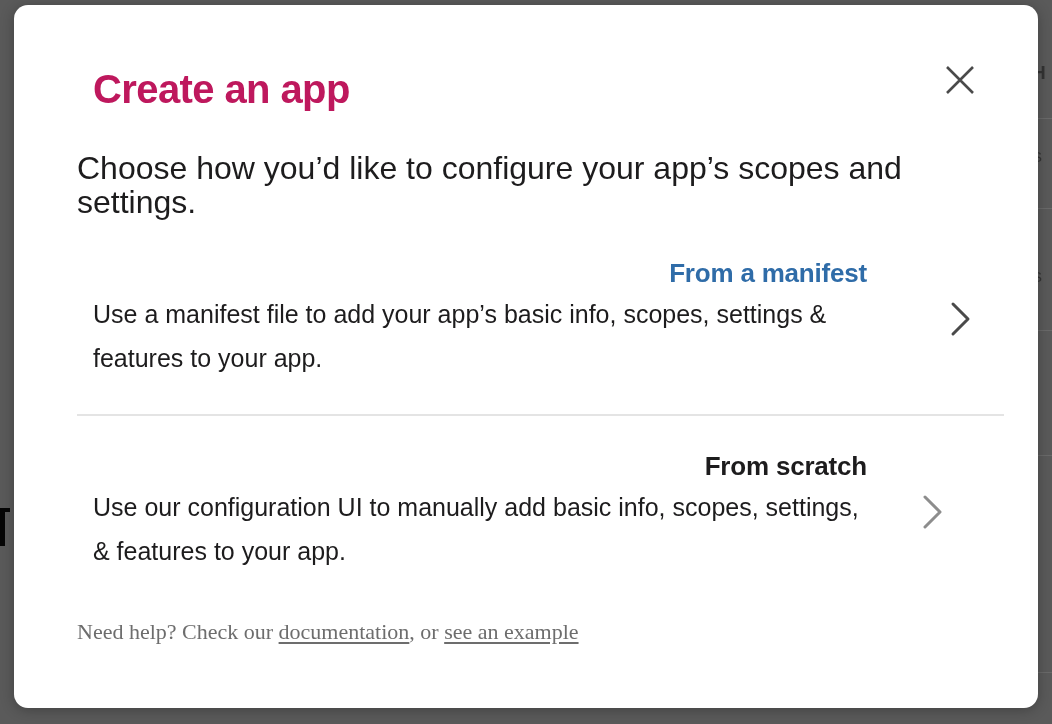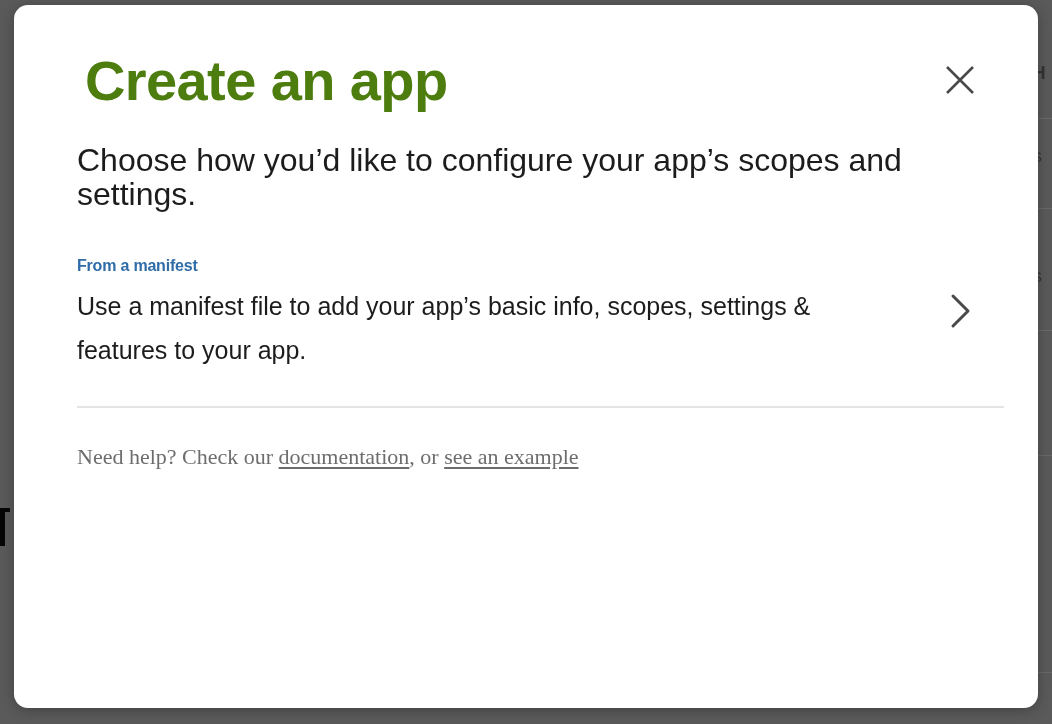--- a/index.html
+++ b/index.html
@@ -73,26 +73,26 @@
     box-shadow: 0 2px 14px rgba(0,0,0,.28);
     padding: 0 63px;
     overflow: hidden;
   }
 
   .modal-header {
     position: relative;
     padding-top: 44px;
   }
   .modal-title {
-    margin: 8px;
-    font-size: 56px;
+    margin: 16px;
+    font-size: 40px;
     line-height: 48px;
     font-weight: 700;
     letter-spacing: -.6px;
-    color: #4d7c0f;
+    color: #be185d;
   }
   .close-button {
     position: absolute;
     top: 52px;
     right: -8px;
     width: 46px;
     height: 46px;
     display: flex;
     align-items: center;
     justify-content: center;
@@ -119,30 +119,31 @@
     align-items: center;
     justify-content: space-between;
     gap: 24px;
     cursor: pointer;
     padding: 8px 0 10px 0;
   }
   .option-text { max-width: 790px; }
 
   .option-title {
     margin: 0;
-    font-size: 16px;
+    font-size: 26px;
     line-height: 33px;
     font-weight: 700;
     letter-spacing: -.2px;
+    text-align: right;
   }
   .option-title.accent { color: #2f6ca8; }
   .option-title.plain  { color: #1d1c1d; }
 
   .option-desc {
-    margin: 2px 0 0 0;
+    margin: 2px 0 0 16px;
     font-size: 25px;
     line-height: 44px;
     color: #1d1c1d;
     font-weight: 400;
   }
 
   .chevron {
     flex: 0 0 auto;
     width: 40px;
     height: 40px;
@@ -219,20 +220,31 @@
       </div>
       <span class="chevron dark">
         <svg width="26" height="40" viewBox="0 0 26 40" fill="none" aria-hidden="true">
           <path d="M5 5 L20 20 L5 35" stroke="currentColor" stroke-width="3" stroke-linecap="round" stroke-linejoin="round"></path>
         </svg>
       </span>
     </div>
 
     <hr class="option-divider">
 
+    <div class="option-row">
+      <div class="option-text">
+        <h2 class="option-title plain">From scratch</h2>
+        <p class="option-desc">Use our configuration UI to manually add basic info, scopes, settings, &amp; features to your app.</p>
+      </div>
+      <span class="chevron light">
+        <svg width="26" height="40" viewBox="0 0 26 40" fill="none" aria-hidden="true">
+          <path d="M5 5 L20 20 L5 35" stroke="currentColor" stroke-width="3" stroke-linecap="round" stroke-linejoin="round"></path>
+        </svg>
+      </span>
+    </div>
 
   </div>
 
   <div class="modal-footer">
     <span>Need help? Check our </span><a class="footer-link">documentation</a><span>, or </span><a class="footer-link">see an example</a>
   </div>
 
 </div>
 
 </body></html>

